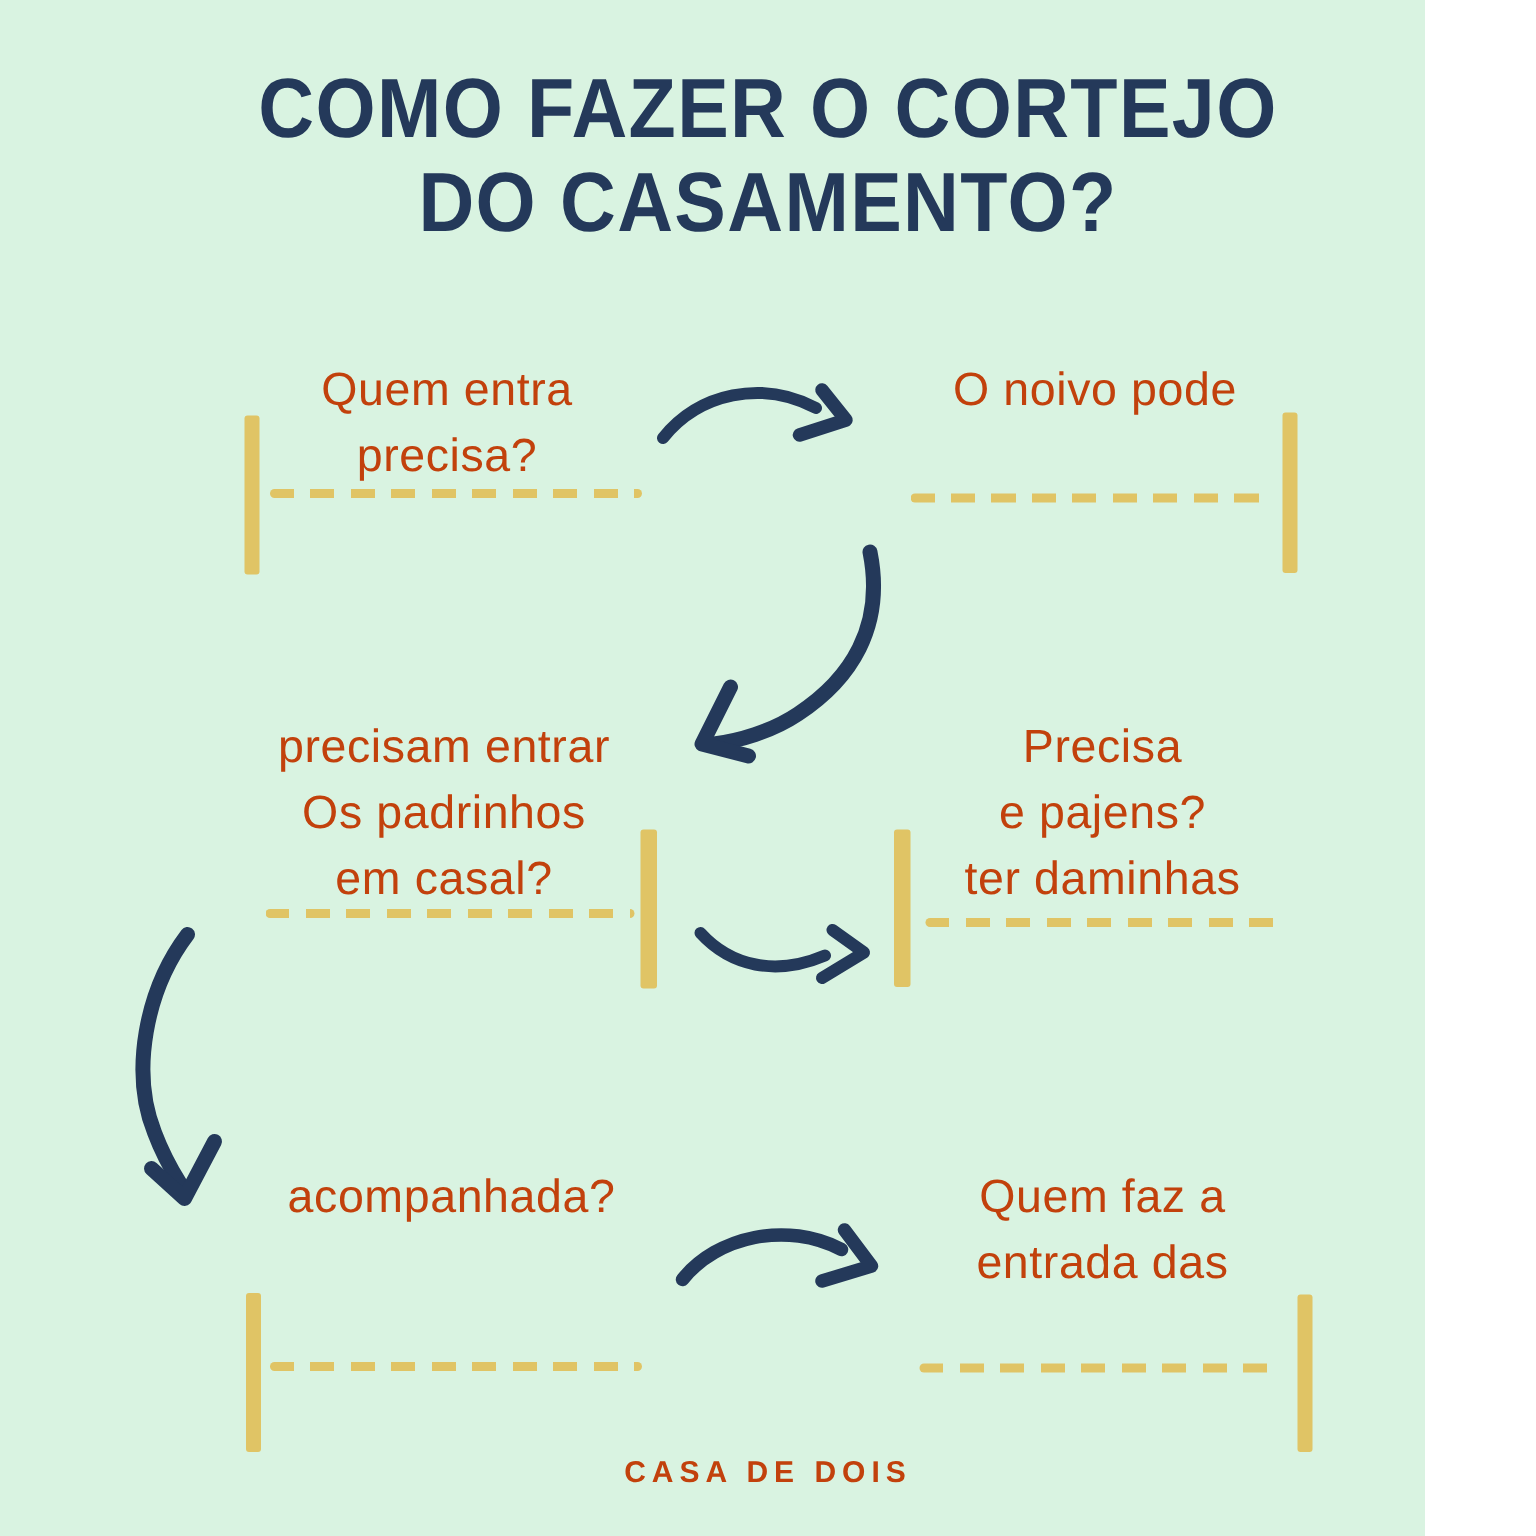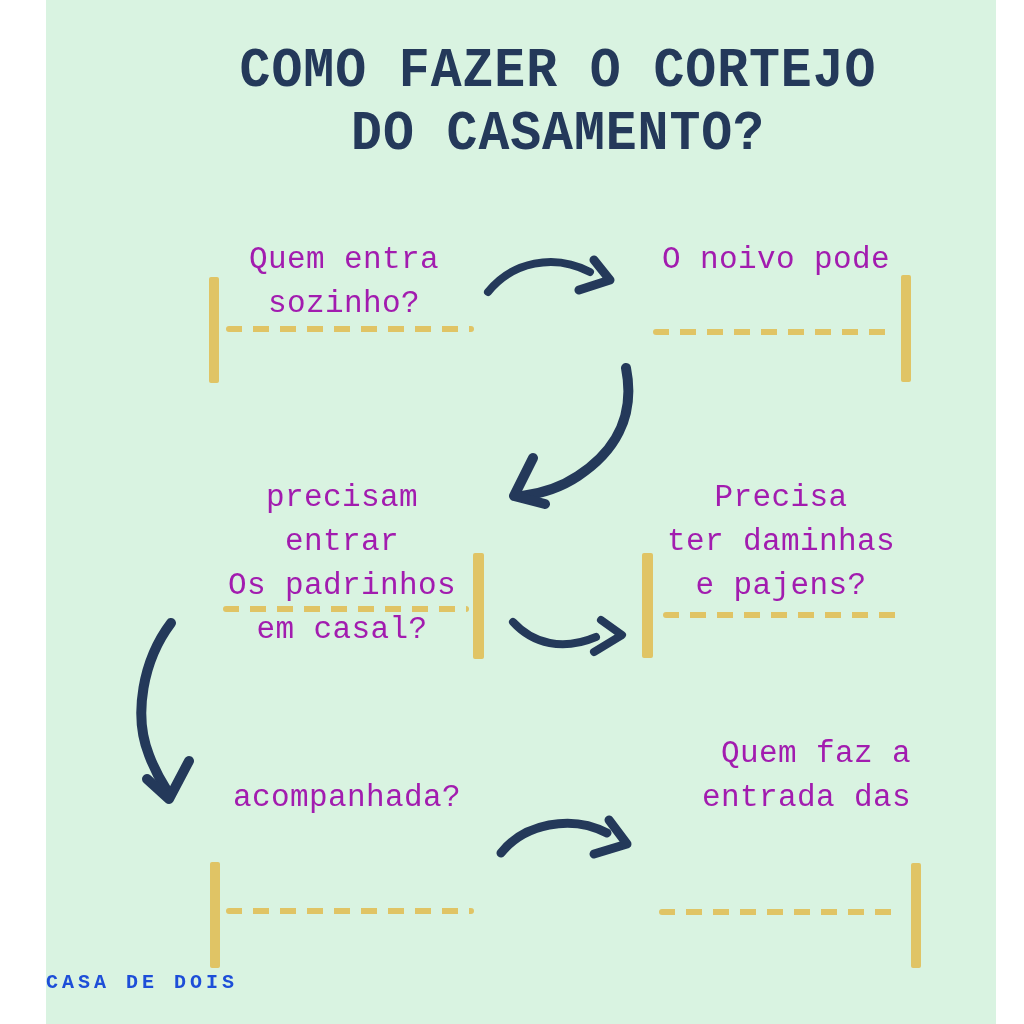--- a/index.html
+++ b/index.html
@@ -1,42 +1,41 @@
 <!DOCTYPE html>
 <html><head>
 <meta charset="utf-8">
 <style>
   html,body{margin:0;padding:0;}
   #canvas{
     position:relative;
     width:950px;height:1024px;
     background:#d9f3e1;
     overflow:hidden;
-    font-family:Liberation Mono, monospace;
-    margin-left:46px;
+    font-family:Liberation Sans, sans-serif;
   }
   
   .title{
     position:absolute;
     left:0;top:40px;width:1024px;
     text-align:center;
     color:#24395a;
     font-weight:800;
     font-size:56px;
     line-height:63px;
     letter-spacing:1px;
     transform:scaleX(0.92);
     transform-origin:center;
     margin:0;
   }
   .title span{display:block;}
   
   .qtext{
     position:absolute;
-    color:#a21caf;
+    color:#c2410c;
     font-size:31px;
     line-height:44px;
     text-align:center;
     letter-spacing:0.4px;
   }
   .qline{display:block;}
   .bar{
     position:absolute;
     width:10px;
     background:#e0c465;
@@ -52,39 +51,40 @@
   .arrow path,.arrow polyline{
     stroke:#24395a;
     fill:none;
     stroke-linecap:round;
     stroke-linejoin:round;
   }
   
   .footer{
     position:absolute;
     left:0;top:971px;width:1024px;
-    color:#1d4ed8;
+    text-align:center;
+    color:#c2410c;
     font-size:20px;
     font-weight:700;
     letter-spacing:4px;
   }
 </style>
 </head>
 <body>
 
 <div id="canvas">
 
   <h1 class="title">
     <span>COMO FAZER O CORTEJO</span>
     <span>DO CASAMENTO?</span>
   </h1>
 
   <div class="qtext" style="left:168px;top:238px;width:260px;">
     <span class="qline">Quem entra</span>
-    <span class="qline">sozinho?</span>
+    <span class="qline">precisa?</span>
   </div>
   <div class="bar" style="left:163px;top:277px;height:106px;"></div>
   <div class="dash" style="left:180px;top:326px;width:248px;"></div>
 
   <svg class="arrow" style="left:436px;top:248px;" width="140" height="60" viewBox="0 0 140 60">
     <path d="M 6 44 C 30 14 72 5 108 24" stroke-width="8"></path>
     <polyline points="112,12 128,32 97,42" stroke-width="9"></polyline>
   </svg>
 
   <div class="qtext" style="left:600px;top:238px;width:260px;">
@@ -106,43 +106,43 @@
   <div class="bar" style="left:427px;top:553px;height:106px;width:11px;"></div>
   <div class="dash" style="left:177px;top:606px;width:246px;"></div>
 
   <svg class="arrow" style="left:462px;top:608px;" width="130" height="55" viewBox="0 0 130 55">
     <path d="M 5 14 C 25 36 55 43 88 29" stroke-width="8"></path>
     <polyline points="93,12 114,27 86,44" stroke-width="8"></polyline>
   </svg>
 
   <div class="qtext" style="left:605px;top:476px;width:260px;">
     <span class="qline">Precisa</span>
+    <span class="qline">e pajens?</span>
     <span class="qline">ter daminhas</span>
-    <span class="qline">e pajens?</span>
   </div>
   <div class="bar" style="left:596px;top:553px;height:105px;width:11px;"></div>
   <div class="dash" style="left:617px;top:612px;width:240px;"></div>
 
   <svg class="arrow" style="left:85px;top:615px;" width="100" height="195" viewBox="0 0 100 195">
     <path d="M 40 8 C 12 45 2 100 18 140 C 24 156 30 166 35 174" stroke-width="10"></path>
     <polyline points="16,164 38,184 58,146" stroke-width="10"></polyline>
   </svg>
 
   <div class="qtext" style="left:170px;top:776px;width:262px;">
     <span class="qline">acompanhada?</span>
   </div>
   <div class="bar" style="left:164px;top:862px;height:106px;"></div>
   <div class="dash" style="left:180px;top:908px;width:248px;"></div>
 
   <svg class="arrow" style="left:443px;top:800px;" width="155" height="70" viewBox="0 0 155 70">
     <path d="M 12 53 C 35 24 82 14 118 33" stroke-width="9"></path>
     <polyline points="120,20 138,44 105,54" stroke-width="9"></polyline>
   </svg>
 
-  <div class="qtext" style="left:605px;top:732px;width:260px;text-align:right;">
+  <div class="qtext" style="left:605px;top:776px;width:260px;">
     <span class="qline">Quem faz a</span>
     <span class="qline">entrada das</span>
   </div>
   <div class="bar" style="left:865px;top:863px;height:105px;"></div>
   <div class="dash" style="left:613px;top:909px;width:240px;"></div>
 
   <div class="footer">CASA DE DOIS</div>
 
 </div>
 

